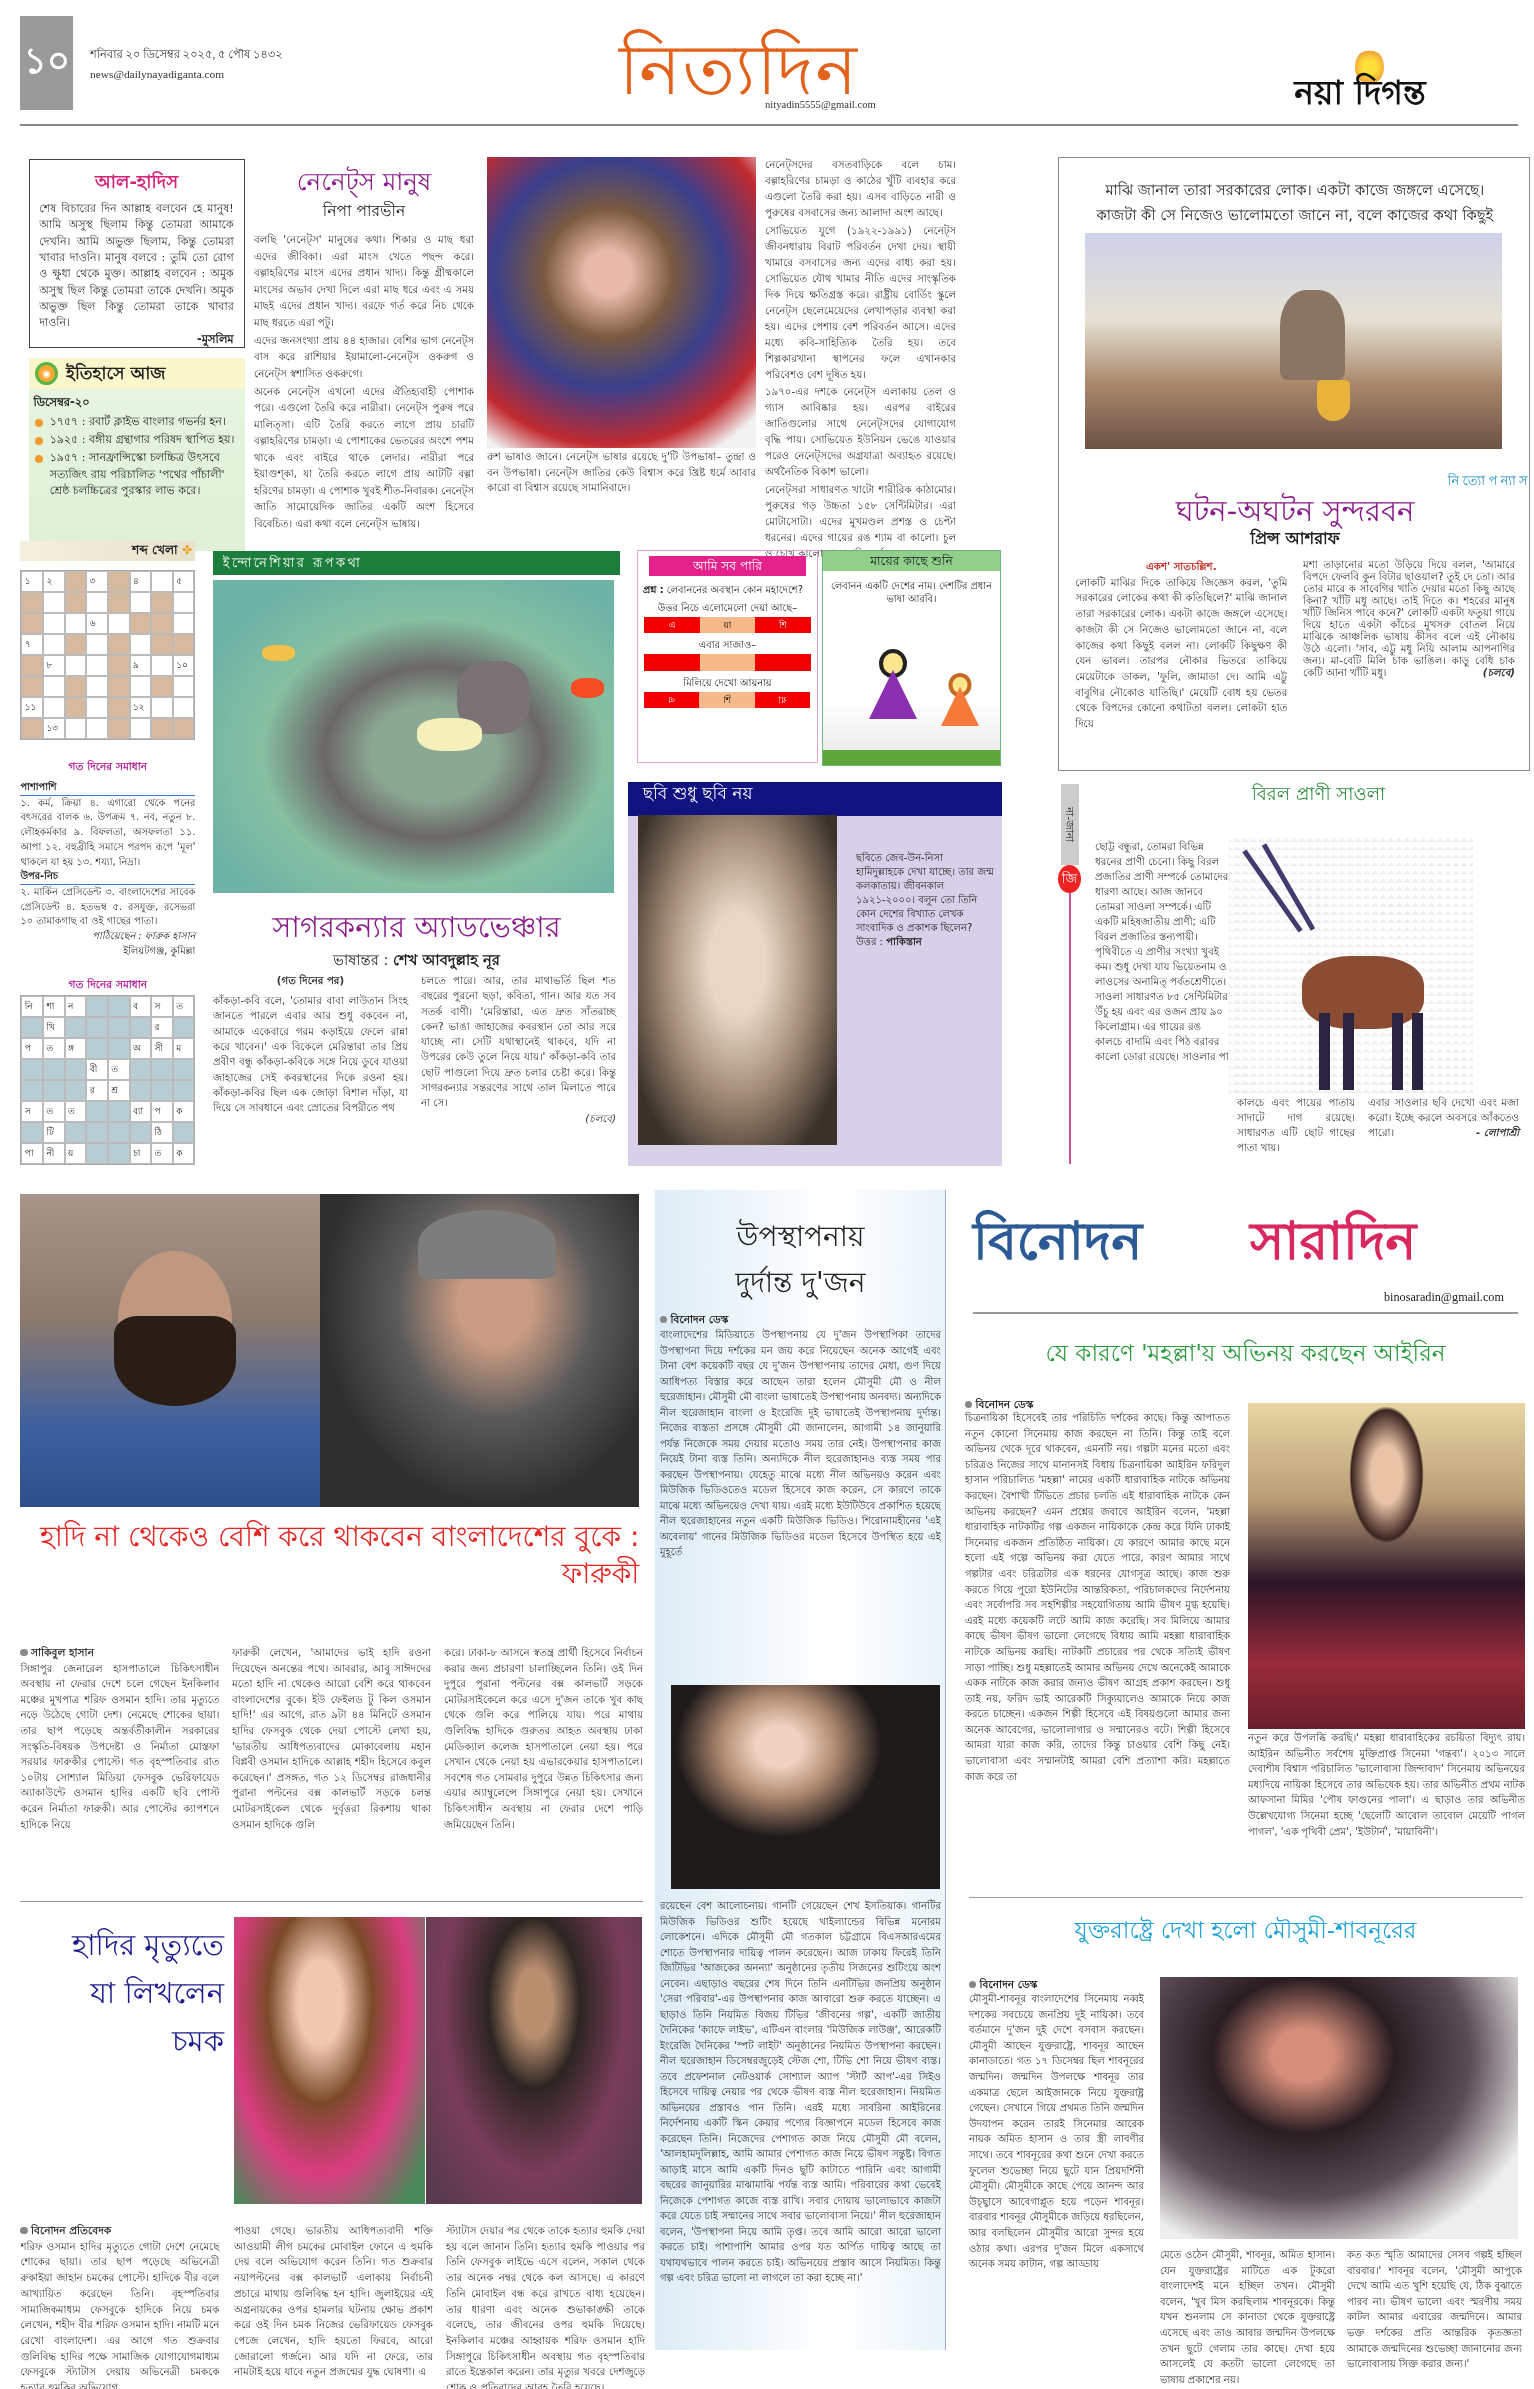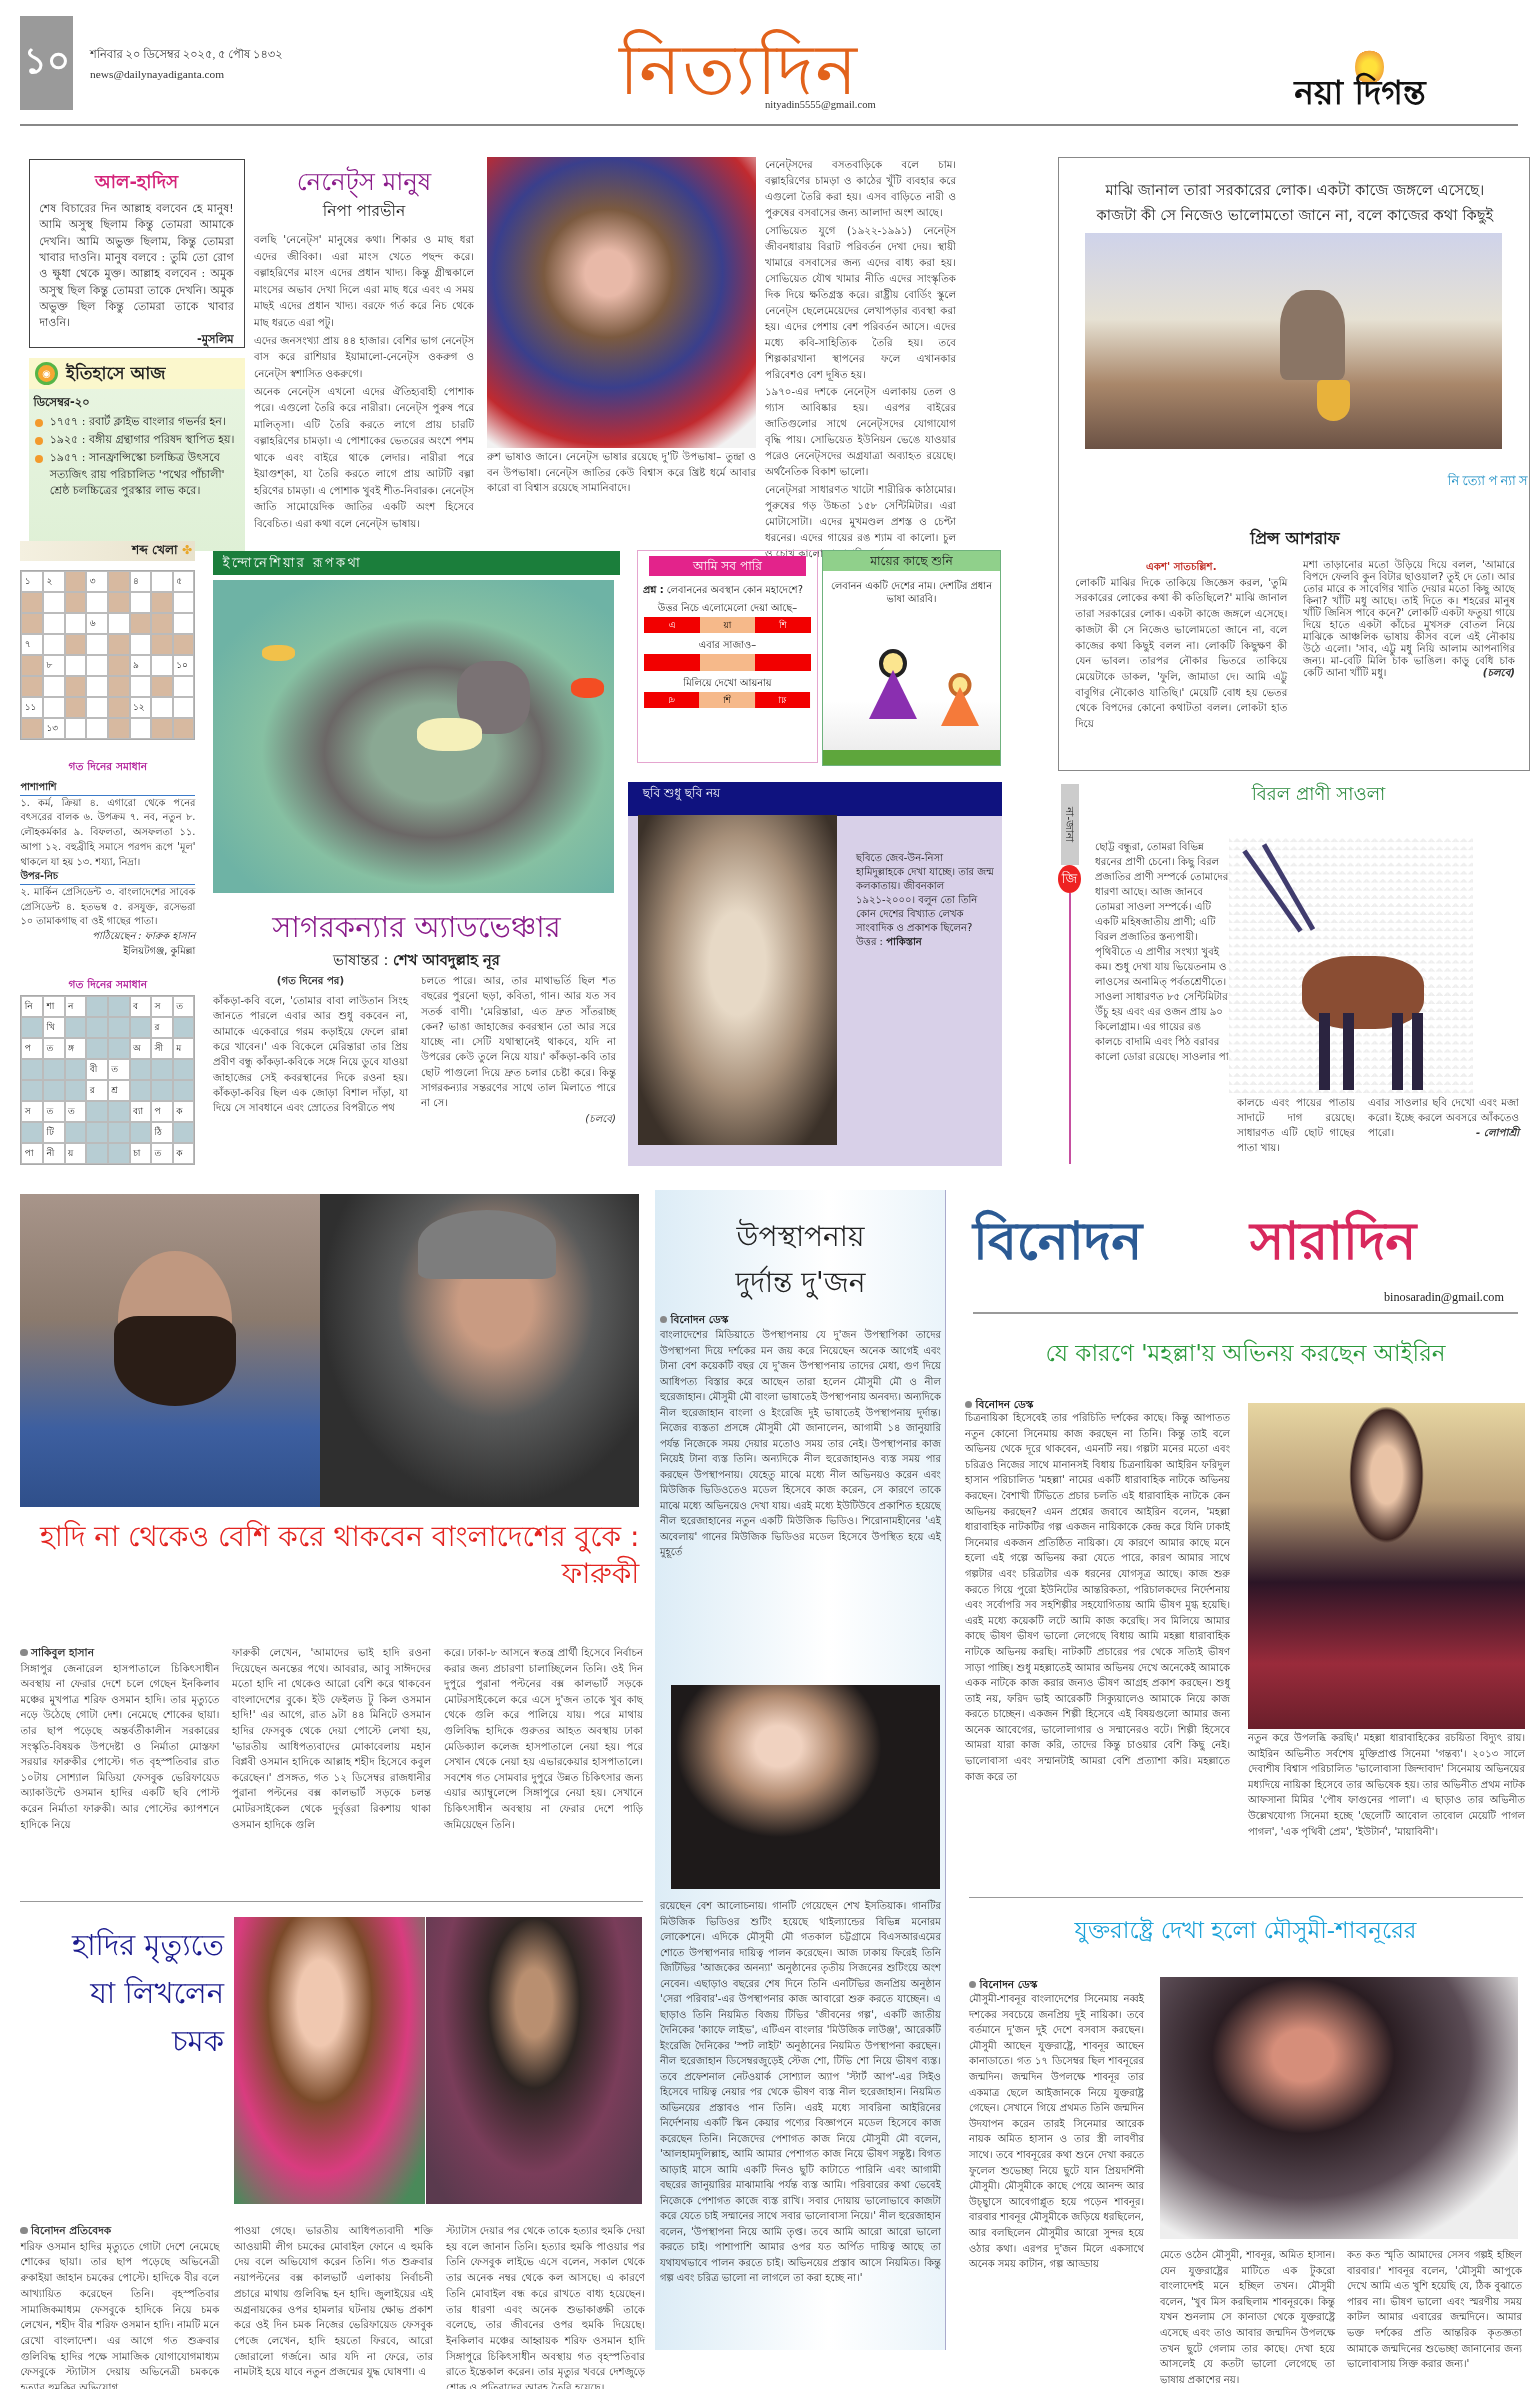--- a/index.html
+++ b/index.html
@@ -94,21 +94,21 @@
   #mother{left:822px;top:550px;width:179px;height:216px;border:0.8px solid #6fb27e;background:linear-gradient(#fff 70%,#e8e8e8)}
   #mother .mh{background:#90d08b;text-align:center;font-size:12.2px;height:20.4px;line-height:20.4px}
   #mother .mt{text-align:center;font-size:9.8px;line-height:13px;margin-top:8.1px;padding:0 6.5px}
   #mother .girl1{position:absolute;left:41px;top:98px;width:57px;height:90px}
   #mother .girl2{position:absolute;left:114px;top:122px;width:45px;height:73px}
   .dress{position:absolute;bottom:20.4px;left:50%;transform:translateX(-50%);border-left:24.4px solid transparent;border-right:24.4px solid transparent}
   .head{position:absolute;top:0;left:50%;transform:translateX(-50%);width:28px;height:29px;border-radius:50%;background:#fbe58f;border:4.9px solid #222}
   #mother .grass{position:absolute;left:0;bottom:0;width:100%;height:14.7px;background:#5ea63c}
   
   #pic{left:628px;top:782px;width:374px;height:384px;background:#d8d0e8}
-  #pic .ph{background:#0f127f;color:#fff;font-size:12px;height:34px;line-height:23px;padding-left:14.7px}
+  #pic .ph{background:#0f127f;color:#fff;font-size:17px;height:34px;line-height:23px;padding-left:14.7px}
   #pic .photo{left:9.8px;top:33px;width:199px;height:330px;background:radial-gradient(ellipse at 50% 45%,#e7d9c6 20%,#a7907a 50%,#3b3129 85%)}
   #pic .desc{position:absolute;left:228px;top:69px;width:138px;font-size:10px;line-height:14px}
   #pic .desc b{font-weight:bold}
   
   #far-img1{left:20.4px;top:1194px;width:301px;height:313px;background:linear-gradient(180deg,#a8958a 0%,#8b7a6d 40%,#3d5fa0 75%,#2f4f8a 100%)}
   #far-img2{left:320px;top:1194px;width:319px;height:313px;background:radial-gradient(ellipse at 55% 35%,#c99b82 15%,#595a5a 40%,#2f2f2f 70%),#7fbf5e}
   .face{position:absolute;border-radius:50%}
   #far-head{left:20.4px;top:1518px;width:619px;text-align:right;color:#e32420;font-size:28px;line-height:37px}
   #far-c1,#far-c2,#far-c3{top:1645px;width:199px;font-size:10.2px;line-height:15.6px}
   #far-c1{left:20.4px}#far-c2{left:232px}#far-c3{left:444px}
@@ -340,20 +340,21 @@
   <p>নেনেট্সরা সাধারণত খাটো শারীরিক কাঠামোর। পুরুষের গড় উচ্চতা ১৫৮ সেন্টিমিটার। এরা মোটাসোটা। এদের মুখমণ্ডল প্রশস্ত ও চেপ্টা ধরনের। এদের গায়ের রঙ শ্যাম বা কালো। চুল ও চোখ কালো বা বাদামি বর্ণের।</p>
 </div>
 
 <div id="story" class="abs">
   <div class="quote">মাঝি জানাল তারা সরকারের লোক। একটা কাজে জঙ্গলে এসেছে। কাজটা কী সে নিজেও ভালোমতো জানে না, বলে কাজের কথা কিছুই বলল না।</div>
   <div id="story-img" class="photo">
     <div class="man"></div>
     <div class="badge"></div>
   </div>
   <div class="kick">নিত্যোপন্যাস</div>
+  <div class="ttl">ঘটন-অঘটন সুন্দরবন</div>
   <div class="au">প্রিন্স আশরাফ</div>
   <div class="c1 txt">
     <span class="chap">একশ' সাতচল্লিশ.</span>
     <span>লোকটি মাঝির দিকে তাকিয়ে জিজ্ঞেস করল, 'তুমি সরকারের লোকের কথা কী কতিছিলে?' মাঝি জানাল তারা সরকারের লোক। একটা কাজে জঙ্গলে এসেছে। কাজটা কী সে নিজেও ভালোমতো জানে না, বলে কাজের কথা কিছুই বলল না। লোকটি কিছুক্ষণ কী যেন ভাবল। তারপর নৌকার ভিতরে তাকিয়ে মেয়েটাকে ডাকল, 'ফুলি, জামাডা দে। আমি এট্টু বাবুগির নৌকোও যাতিছি।' মেয়েটি বোধ হয় ভেতর থেকে বিপদের কোনো কথাটতা বলল। লোকটা হাত দিয়ে</span>
   </div>
   <div class="c2 txt">
     <span>মশা তাড়ানোর মতো উড়িয়ে দিয়ে বলল, 'আমারে বিপদে ফেলবি কুন বিটার ছাওয়াল? তুই দে তো। আর তোর মারে ক সাবেগির খাতি দেয়ার মতো কিছু আছে কিনা? খাঁটি মধু আছে। তাই দিতে ক। শহরের মানুষ খাঁটি জিনিস পাবে কনে?' লোকটি একটা ফতুয়া গায়ে দিয়ে হাতে একটা কাঁচের মুখসরু বোতল নিয়ে মাঝিকে আঞ্চলিক ভাষায় কীসব বলে এই নৌকায় উঠে এলো। 'সাব, এট্টু মধু নিয়ি আলাম আপনাগির জন্য। মা-বেটি মিলি চাক ভাঙিল। কাড়ু বেধি চাক কেটি আনা খাঁটি মধু।</span>
     <b style="float:right;font-style:italic">(চলবে)</b>
   </div>
 </div>

